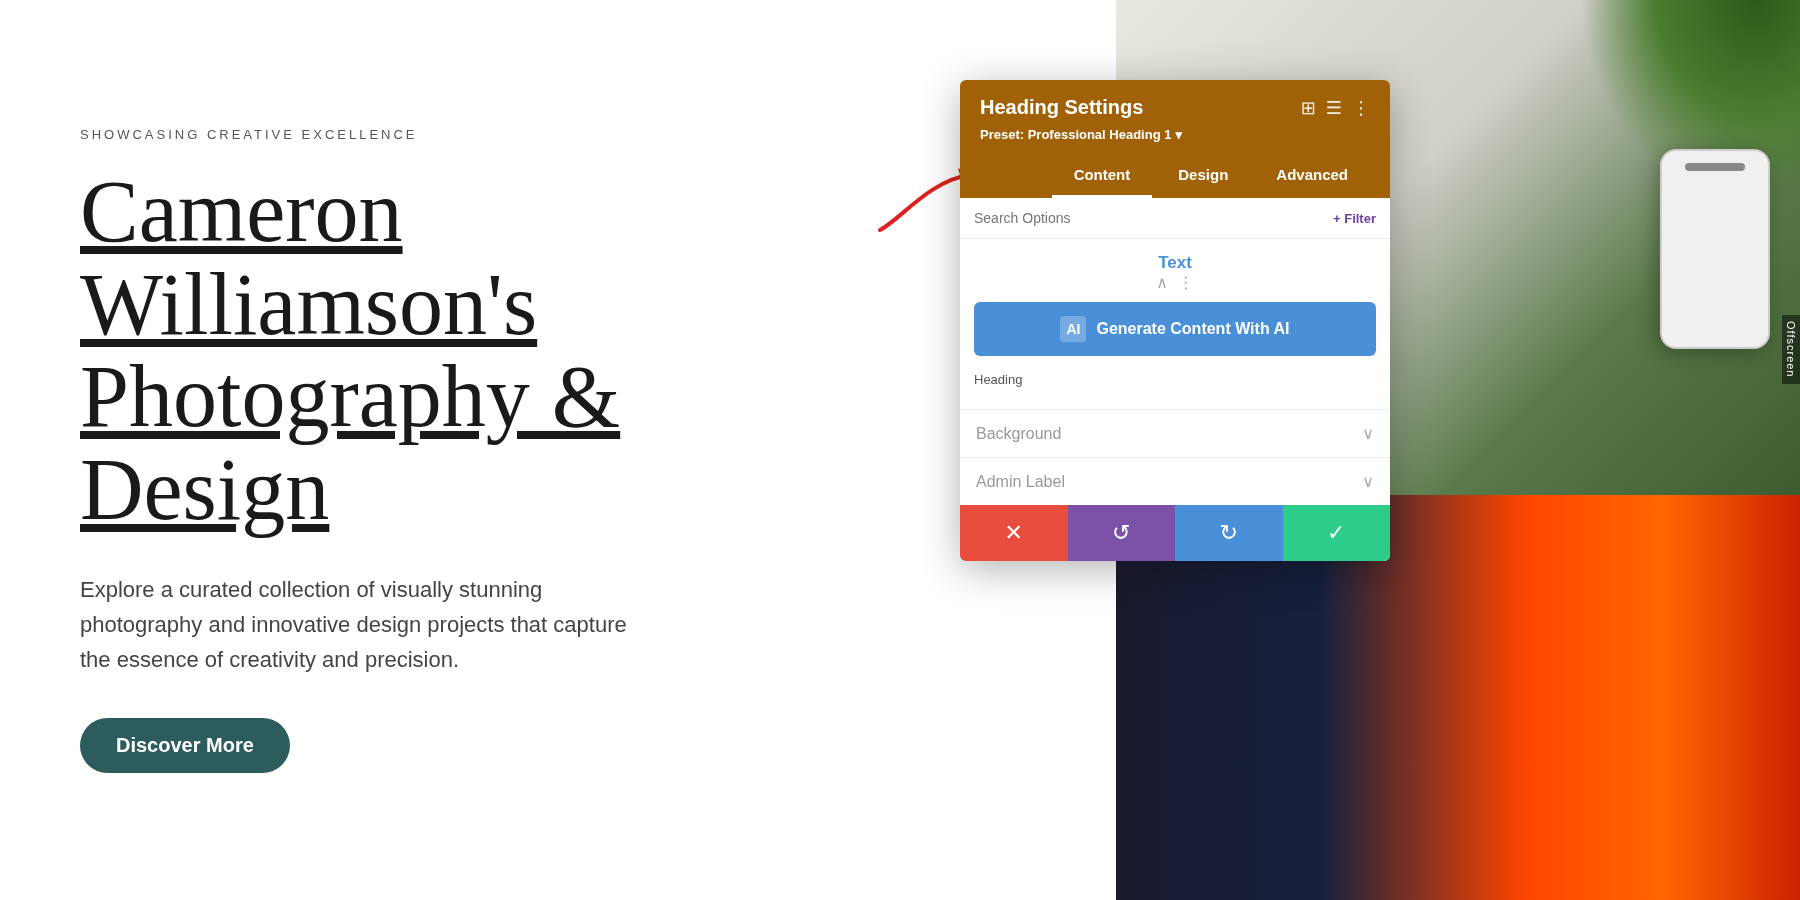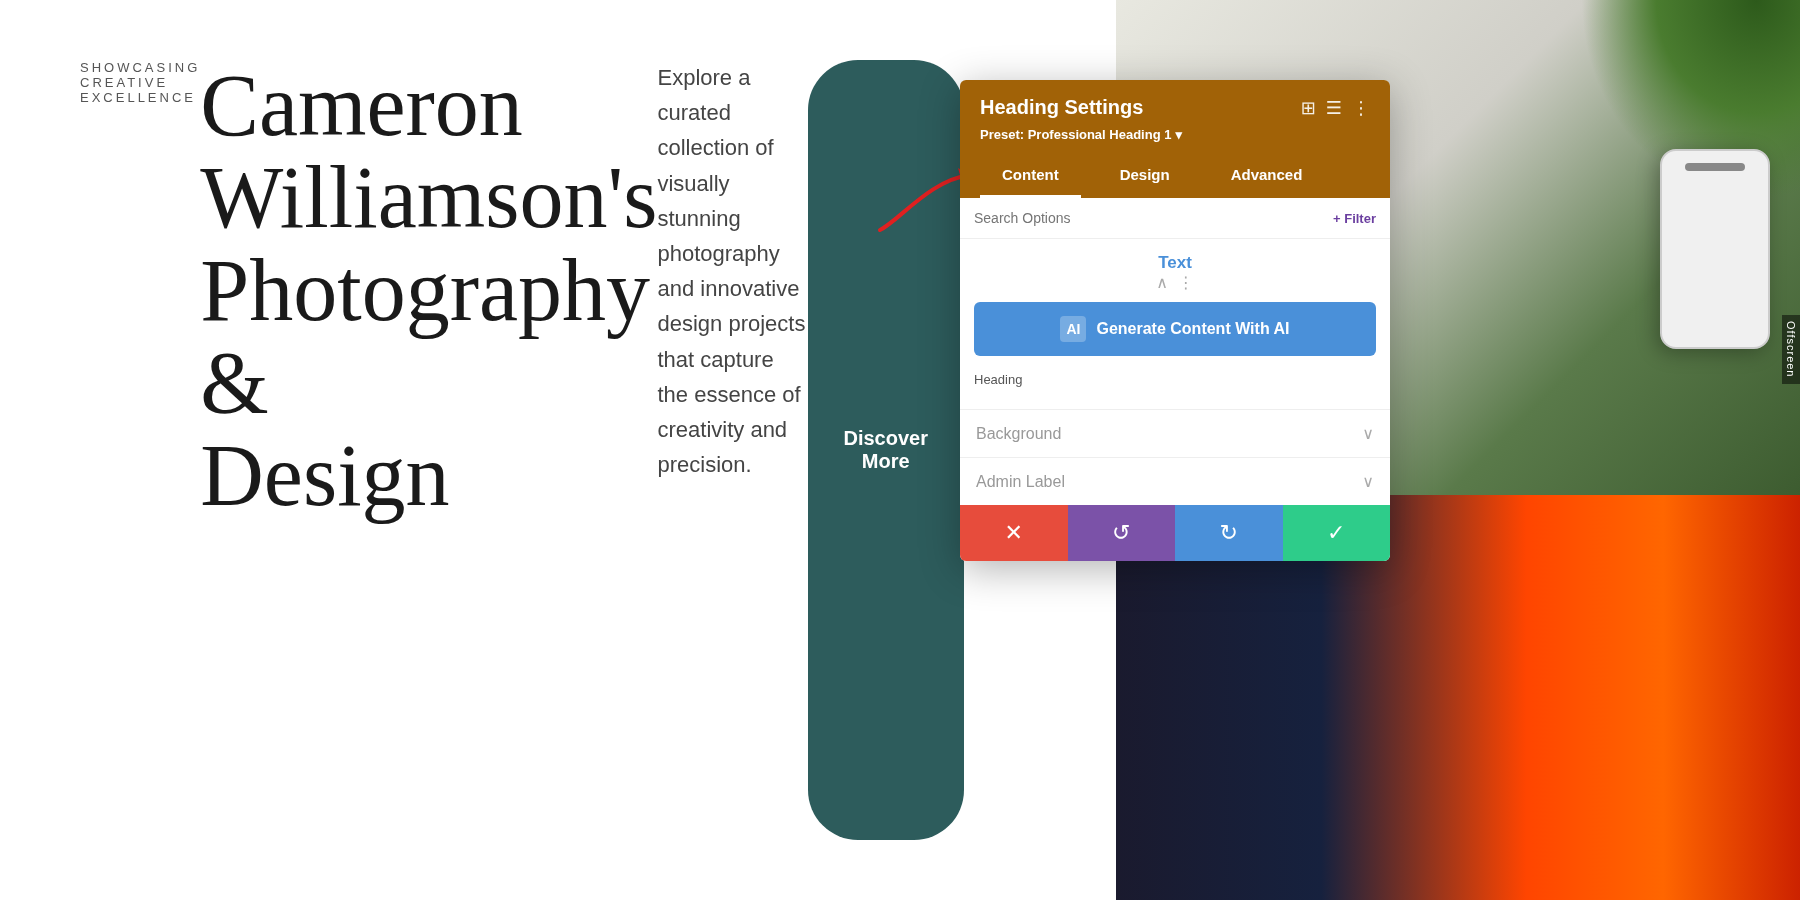--- a/index.html
+++ b/index.html
@@ -98,38 +98,39 @@
 
     
     .main-content {
       position: absolute;
       left: 0;
       top: 0;
       width: 58%;
       height: 100%;
       padding: 60px 80px;
       display: flex;
-      flex-direction: row;
+      flex-direction: column;
       justify-content: center;
     }
     .subtitle {
       font-size: 13px;
       letter-spacing: 3px;
       color: #555;
       text-transform: uppercase;
       margin-bottom: 24px;
       font-family: Arial, sans-serif;
     }
     .main-heading {
       font-size: 88px;
       font-weight: 400;
       line-height: 1.05;
       color: #1a1a1a;
       font-family: Georgia, 'Times New Roman', serif;
       margin-bottom: 36px;
+      text-decoration: underline;
     }
     .main-description {
       font-size: 22px;
       color: #444;
       line-height: 1.6;
       max-width: 560px;
       margin-bottom: 40px;
     }
     .discover-btn {
       display: inline-block;
@@ -201,21 +202,22 @@
       margin-bottom: 12px;
       display: flex;
       align-items: center;
       gap: 4px;
     }
     .panel-preset span {
       color: #fff;
     }
     .panel-tabs {
       display: flex;
-      gap: 17px;
+      gap: 4px;
+      justify-content: flex-end;
     }
     .panel-tab {
       padding: 12px 22px;
       color: #fff;
       font-size: 15px;
       font-weight: 700;
       cursor: pointer;
       border-bottom: 3px solid transparent;
     }
     .panel-tab.active {

